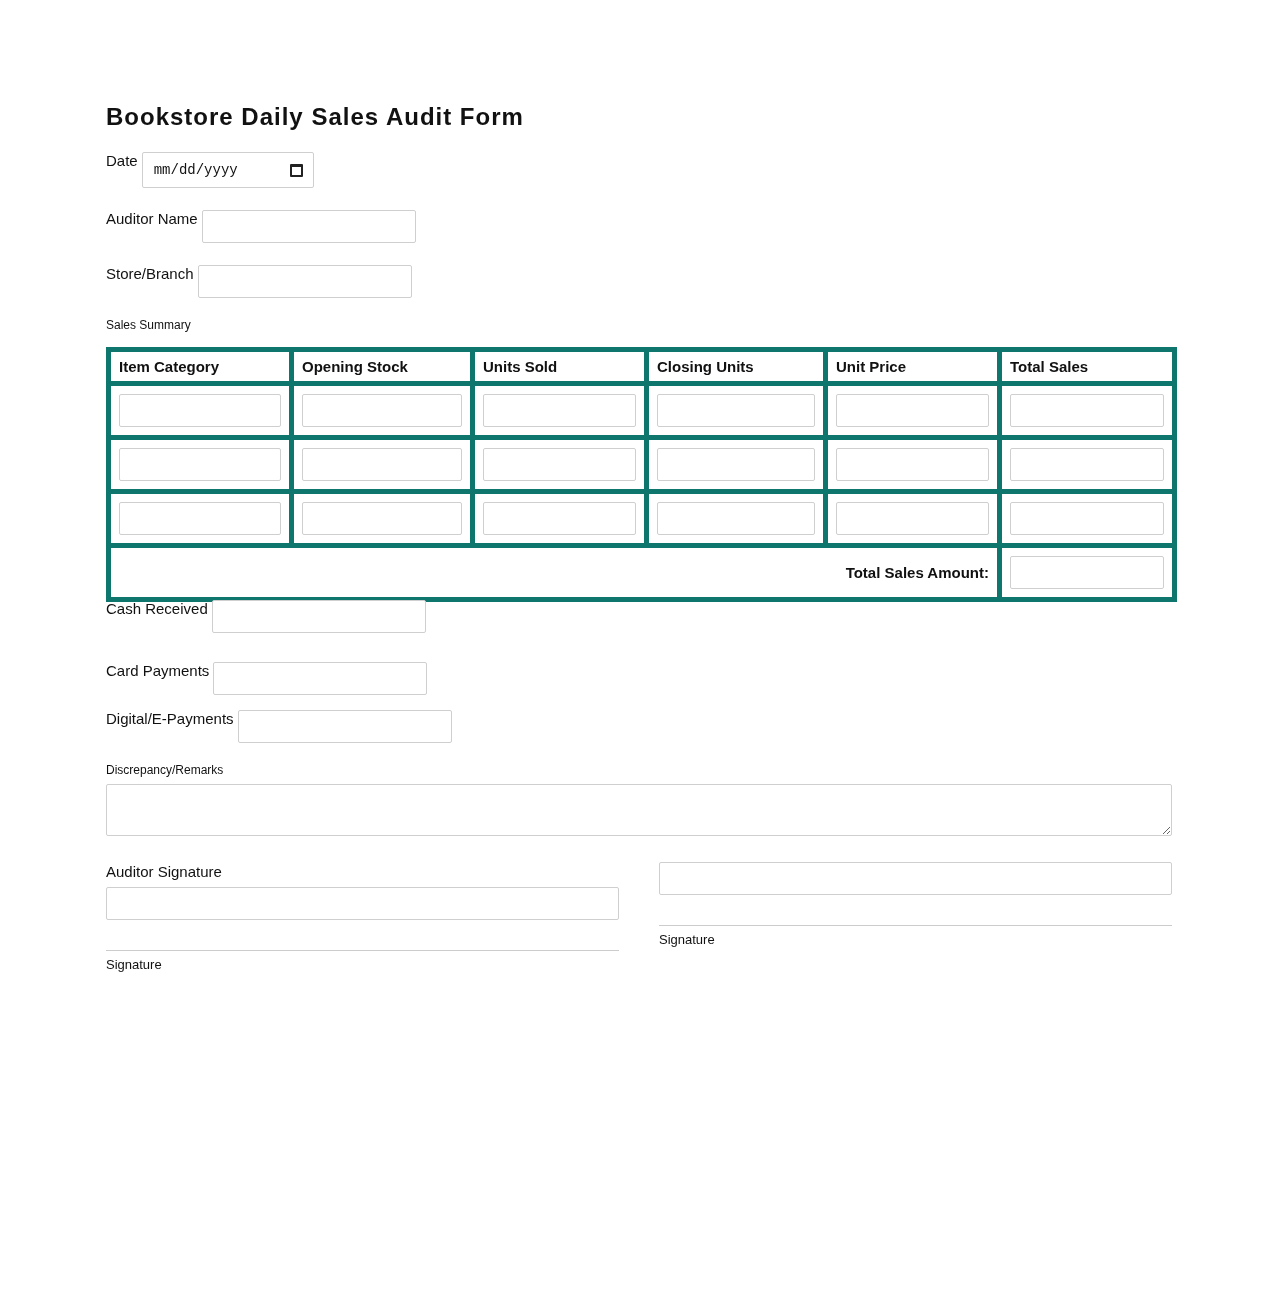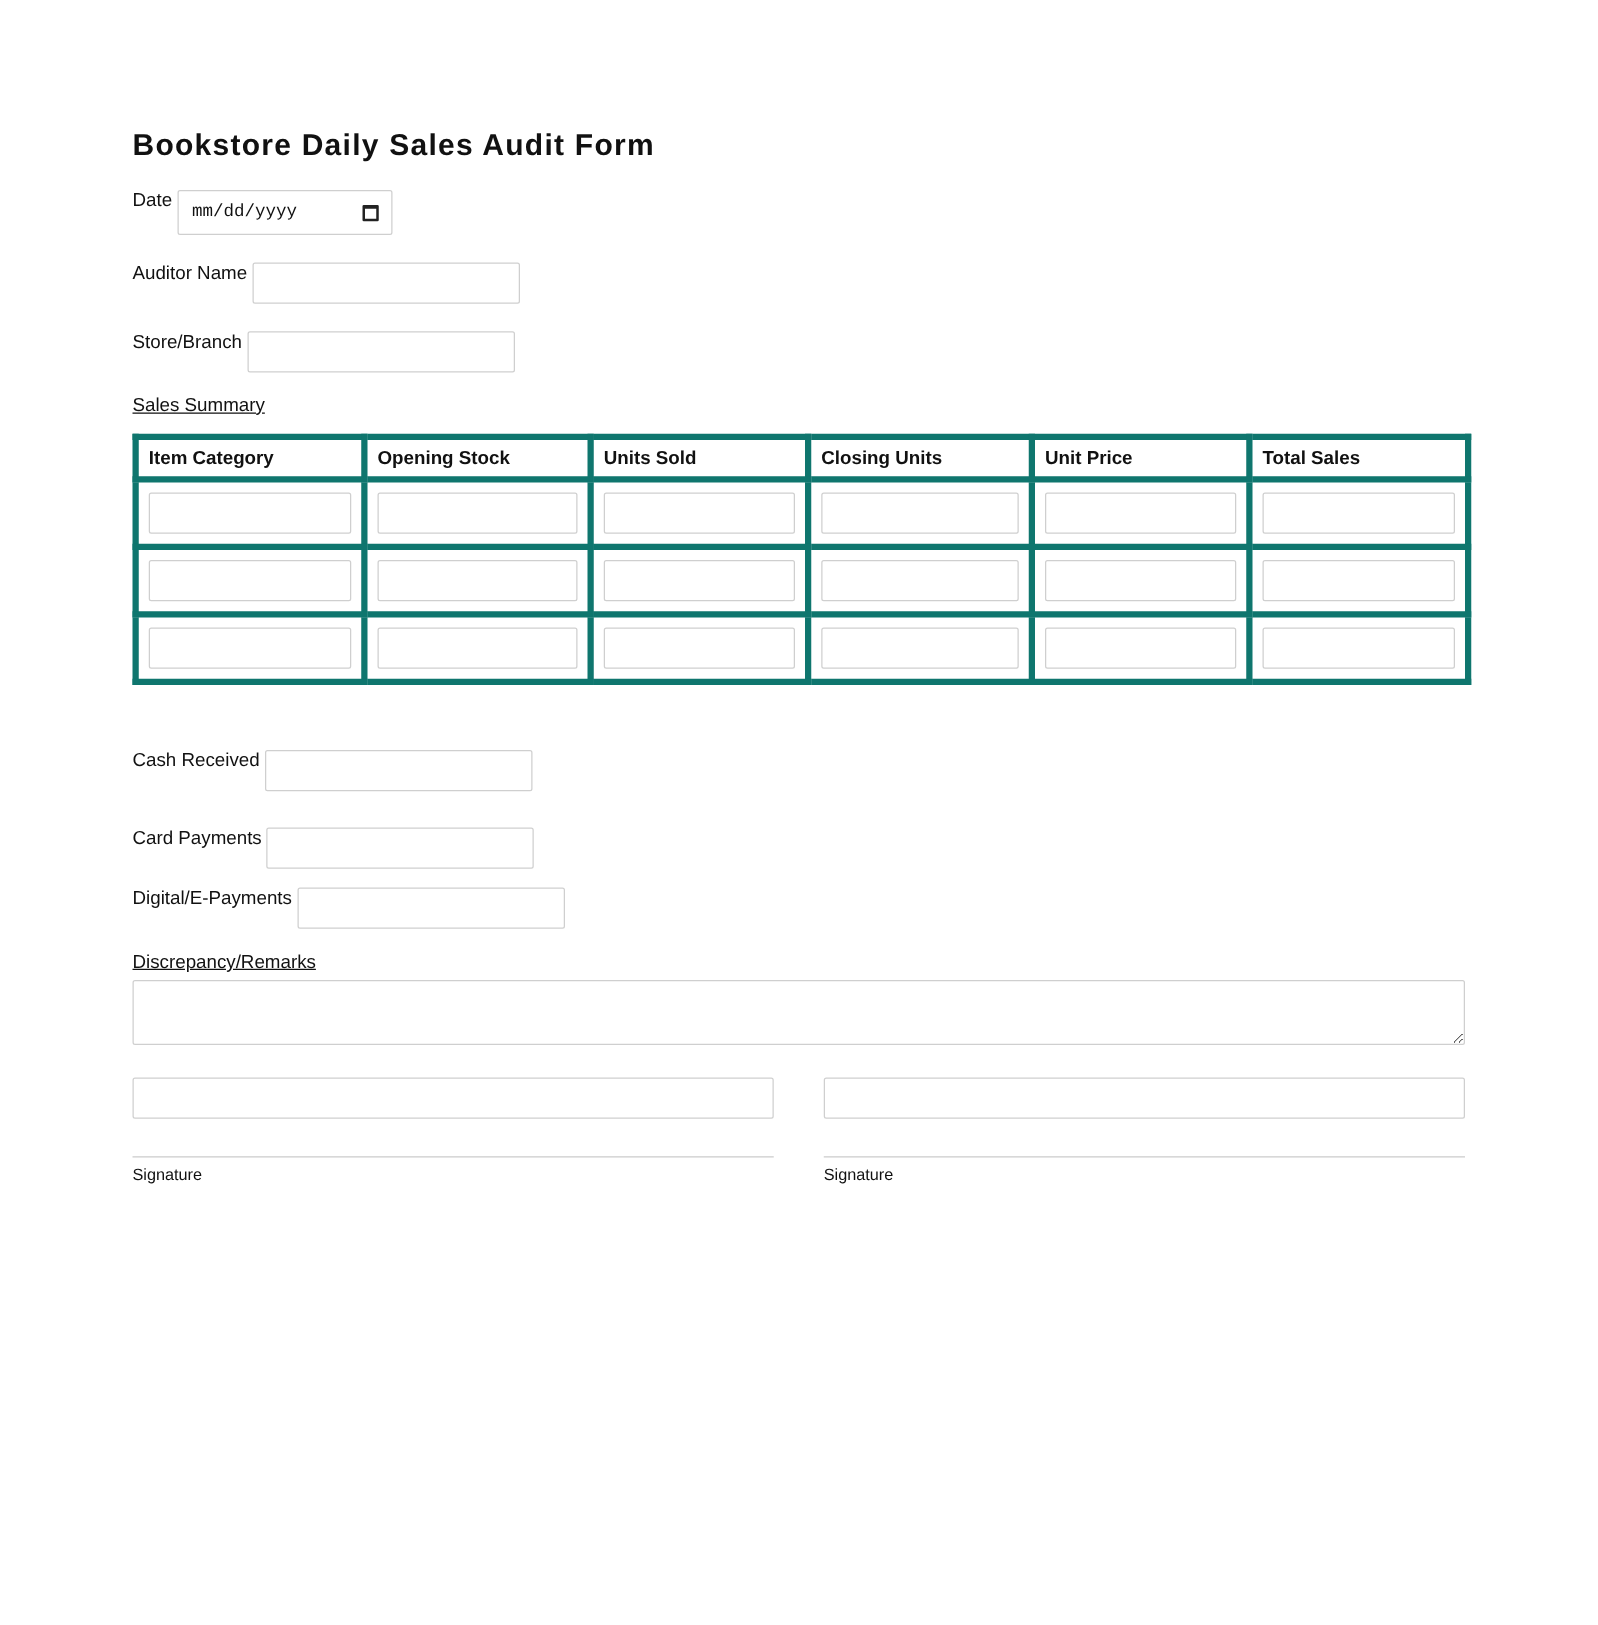--- a/index.html
+++ b/index.html
@@ -68,24 +68,23 @@
       width: 13px;
       height: 13px;
       border: 2px solid #222;
       border-top-width: 3px;
       border-radius: 1px;
       display: inline-block;
     }
     .section-label {
       position: absolute;
       left: 0;
-      font-size: 15px;
+      font-size: 12px;
       line-height: 18px;
       white-space: nowrap;
-      text-decoration: underline;
     }
     table.sales {
       position: absolute;
       left: 0;
       top: 347px;
       width: 1066px;
       border-collapse: collapse;
       table-layout: fixed;
     }
     table.sales th, table.sales td {
@@ -245,20 +244,26 @@
         <td>
             <input class="text-input" type="text" value="" style="">
           </td>
         <td>
             <input class="text-input" type="text" value="" style="">
           </td>
         <td>
             <input class="text-input" type="text" value="" style="">
           </td>
       </tr>
+      <tr>
+        <td colspan="5" class="total-label">Total Sales Amount:</td>
+        <td>
+            <input class="text-input" type="text" value="" style="">
+          </td>
+      </tr>
     </tbody>
   </table>
 
   <div class="field-row" style="top:600px;">
     <label>Cash Received</label>
     <input class="text-input" type="text" style="width: 214px;" value="">
   </div>
 
   <div class="field-row" style="top:662px;">
     <label>Card Payments</label>
@@ -267,20 +272,21 @@
 
   <div class="field-row" style="top:710px;">
     <label>Digital/E-Payments</label>
     <input class="text-input" type="text" style="width: 214px;" value="">
   </div>
 
   <div class="section-label" style="top:761px;">Discrepancy/Remarks</div>
   <textarea class="remarks" style=""></textarea>
 
   <div class="sig-col" style="left:0;">
+    <div class="sig-label">Auditor Signature</div>
     <input class="text-input" type="text" value="" style="">
     <div class="sig-line"></div>
     <div class="sig-caption">Signature</div>
   </div>
 
   <div class="sig-col" style="left:553px;">
     <input class="text-input" type="text" value="" style="">
     <div class="sig-line"></div>
     <div class="sig-caption">Signature</div>
   </div>

